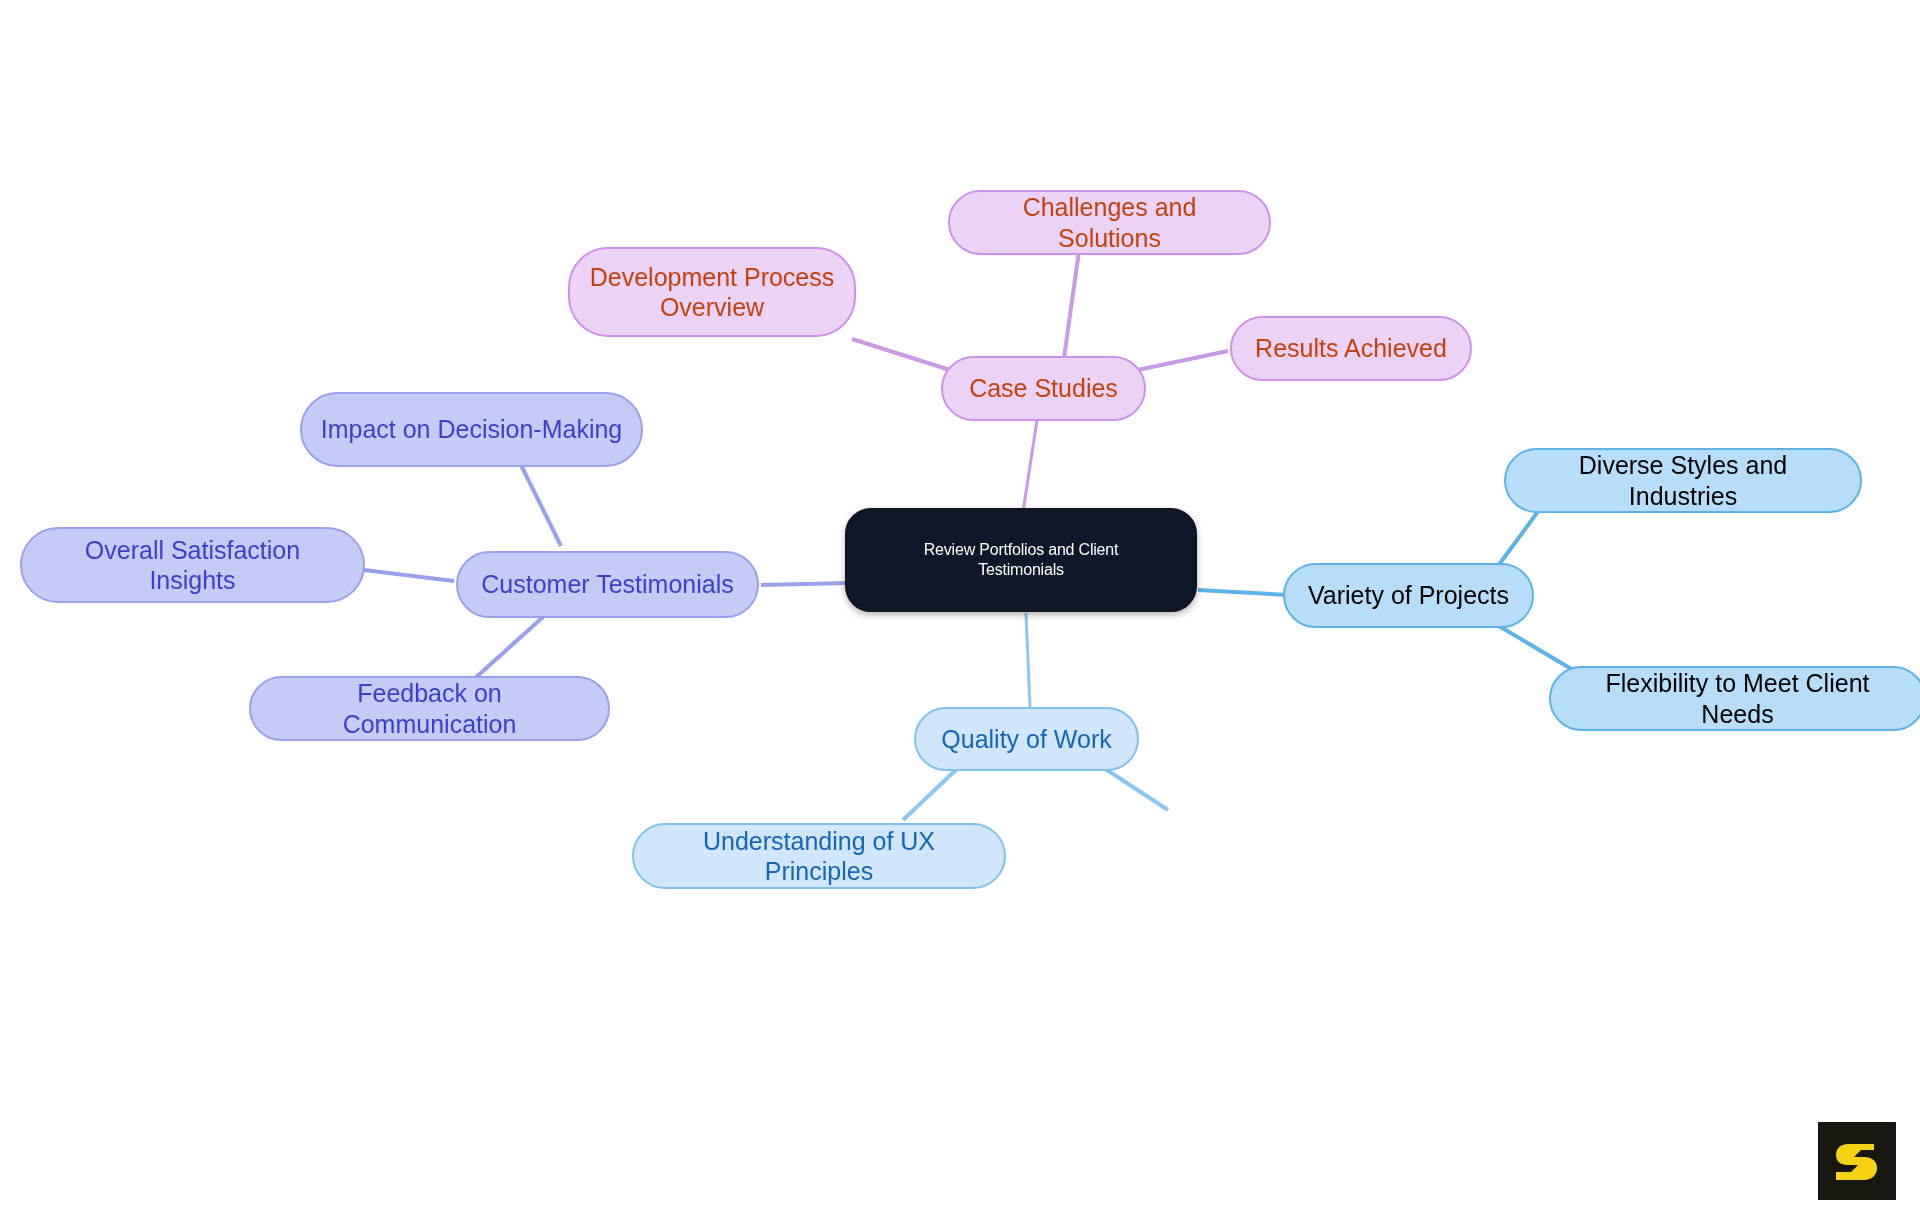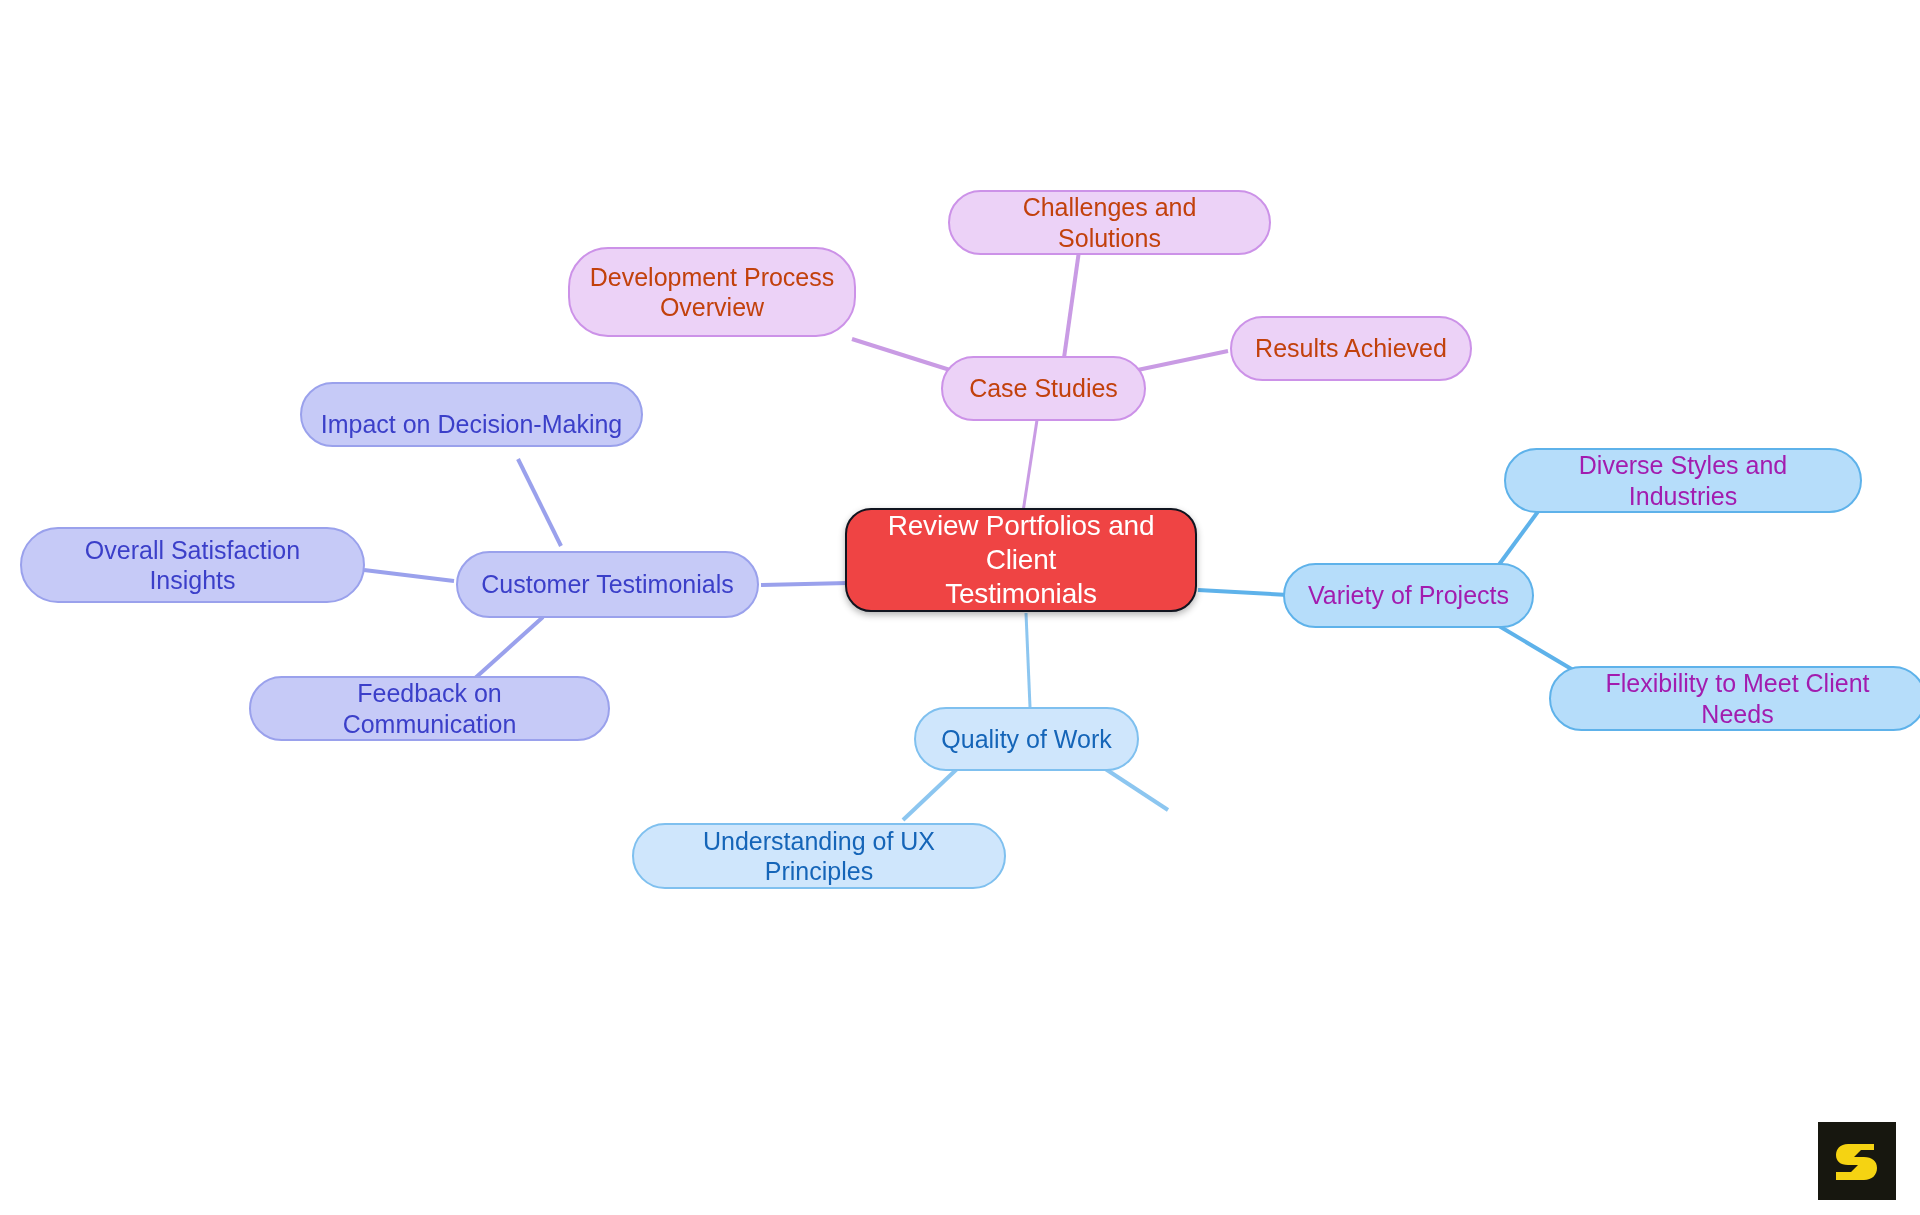--- a/index.html
+++ b/index.html
@@ -40,25 +40,25 @@
     border-radius: 40px;
     border-width: 2px;
     border-style: solid;
     line-height: 1.22;
     padding: 6px 18px;
     white-space: pre-line;
   }
 
   
   .node.root {
-    background: #ef4444;
+    background: #0f172a;
     border-color: #10141f;
     color: #ffffff;
     border-radius: 26px;
-    font-size: 28px;
+    font-size: 16px;
     letter-spacing: -0.2px;
     box-shadow: 0 3px 7px rgba(0,0,0,0.30);
   }
 
   
   .node.purple {
     background: #ecd2f7;
     border-color: #cc92e8;
     color: #c2410c;
     font-size: 25px;
@@ -69,21 +69,21 @@
     background: #c6caf7;
     border-color: #9aa1ec;
     color: #3b3fc9;
     font-size: 25px;
   }
 
   
   .node.blue {
     background: #b6ddfa;
     border-color: #5eb2ea;
-    color: #a21caf;
+    color: #000000;
     font-size: 25px;
     text-align: center;
   }
 
   
   .node.paleblue {
     background: #cfe6fc;
     border-color: #7fc0ef;
     color: #1565b8;
     font-size: 25px;
@@ -147,21 +147,21 @@
   </div>
 
   <div class="node purple" style="left:1230px; top:316px; width:242px; height:65px;">
     <span>Results Achieved</span>
   </div>
 
   <div class="node periwinkle" style="left:456px; top:551px; width:303px; height:67px;">
     <span>Customer Testimonials</span>
   </div>
 
-  <div class="node periwinkle" style="left:300px; top:382px; width:343px; height:65px;align-items:flex-end;">
+  <div class="node periwinkle" style="left:300px; top:392px; width:343px; height:75px;">
     <span>Impact on Decision-Making</span>
   </div>
 
   <div class="node periwinkle" style="left:20px; top:527px; width:345px; height:76px;">
     <span>Overall Satisfaction Insights</span>
   </div>
 
   <div class="node periwinkle" style="left:249px; top:676px; width:361px; height:65px;">
     <span>Feedback on Communication</span>
   </div>

